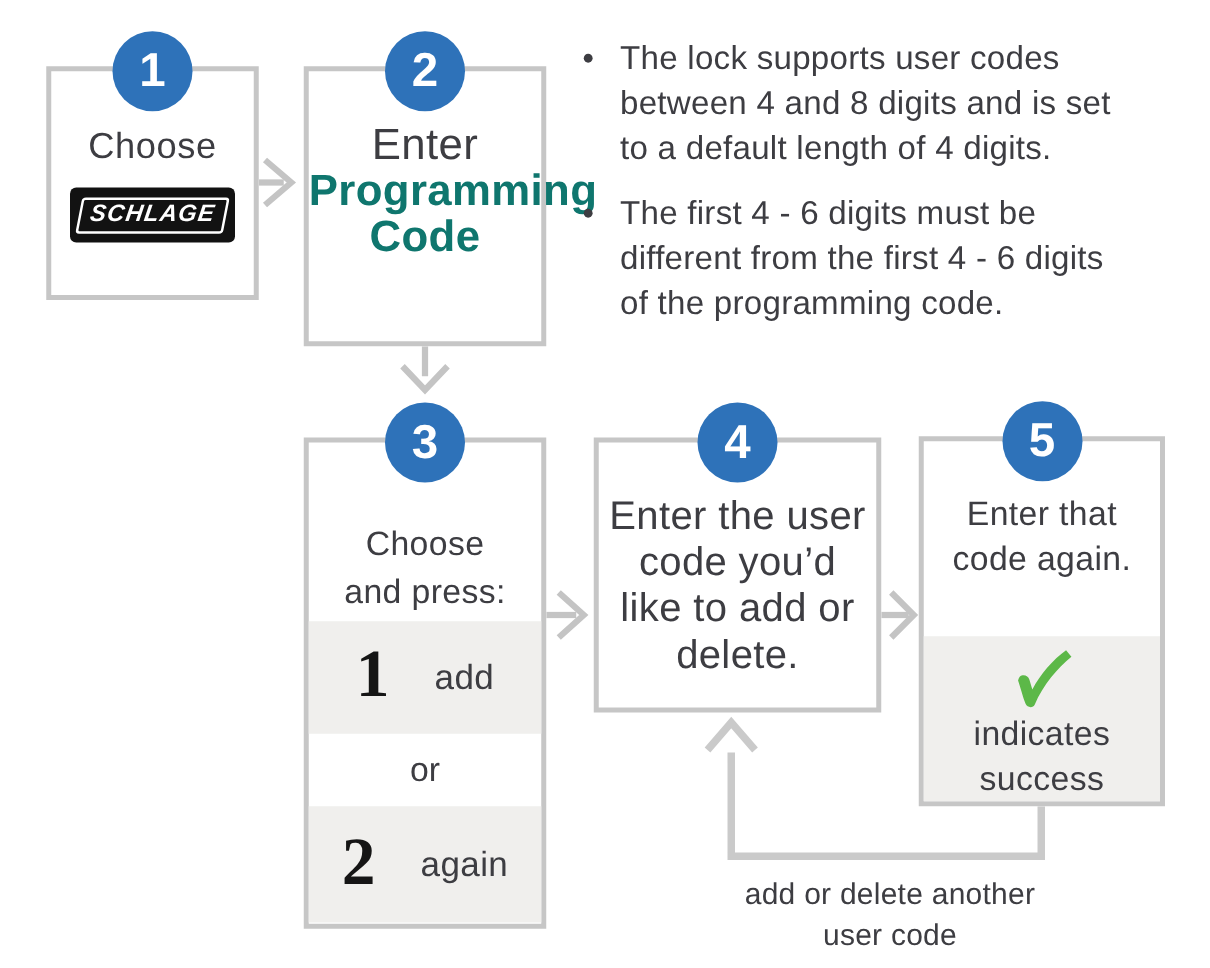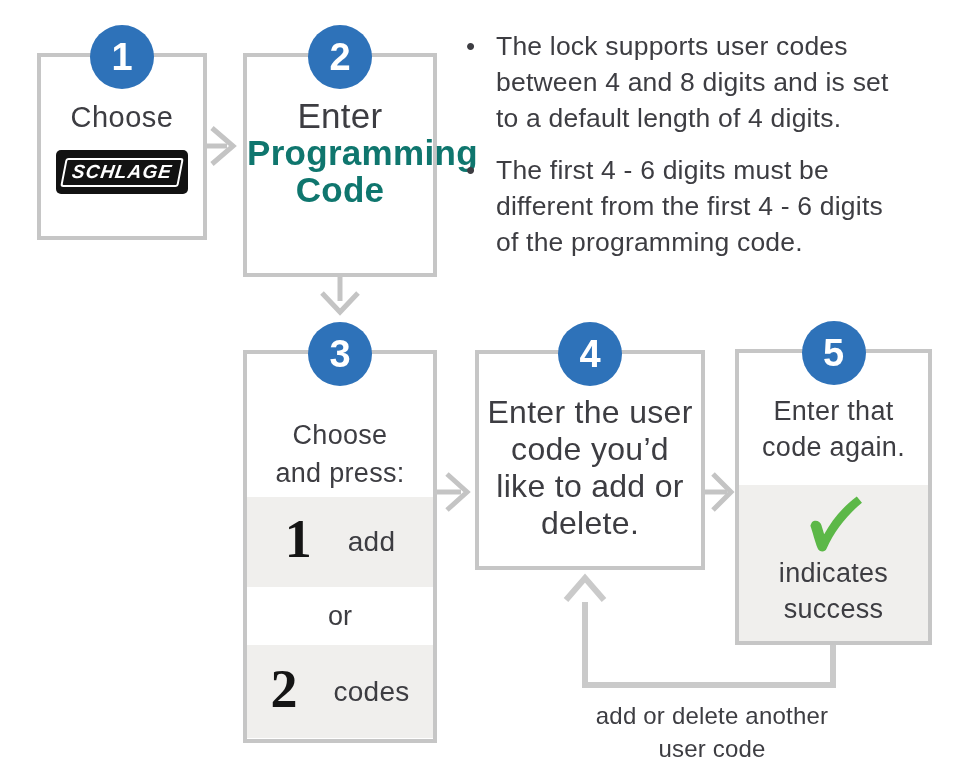--- a/index.html
+++ b/index.html
@@ -107,21 +107,21 @@
   
   #box4 { left: 475px; top: 350px; width: 230px; height: 220px; }
   #box4 .txt { margin-top: 40px; text-align: center; font-size: 32px; line-height: 37px; letter-spacing: 0.3px; }
 
   
   #box5 { left: 735px; top: 349px; width: 197px; height: 296px; }
   #box5 .txt { margin-top: 40px; text-align: center; font-size: 27px; line-height: 36px; letter-spacing: 0.3px; }
   .success-zone {
     position: absolute;
     left: 0; bottom: 0;
-    width: 189px; height: 156px;
+    width: 189px; height: 132px;
     background: #f0efed;
     display: flex;
     flex-direction: column;
     align-items: center;
     padding-top: 10px;
   }
   .check-icon { width: 64px; height: 58px; }
   .success-text { text-align: center; font-size: 27px; line-height: 36px; margin-top: 2px; letter-spacing: 0.3px; }
 
   
@@ -195,21 +195,21 @@
     <div class="title preline">Choose
 and press:</div>
     <div class="bands">
       <div id="band-add" class="band gray band-option">
         <span class="band-key">1</span>
         <span class="band-label">add</span>
       </div>
       <div id="band-or" class="band">or</div>
       <div id="band-delete" class="band gray band-option">
         <span class="band-key">2</span>
-        <span class="band-label">codes</span>
+        <span class="band-label">again</span>
       </div>
     </div>
   </div>
 
   <div id="box4" class="stepbox">
     <div class="badge">4</div>
     <div class="txt preline">Enter the user
 code you’d
 like to add or
 delete.</div>

